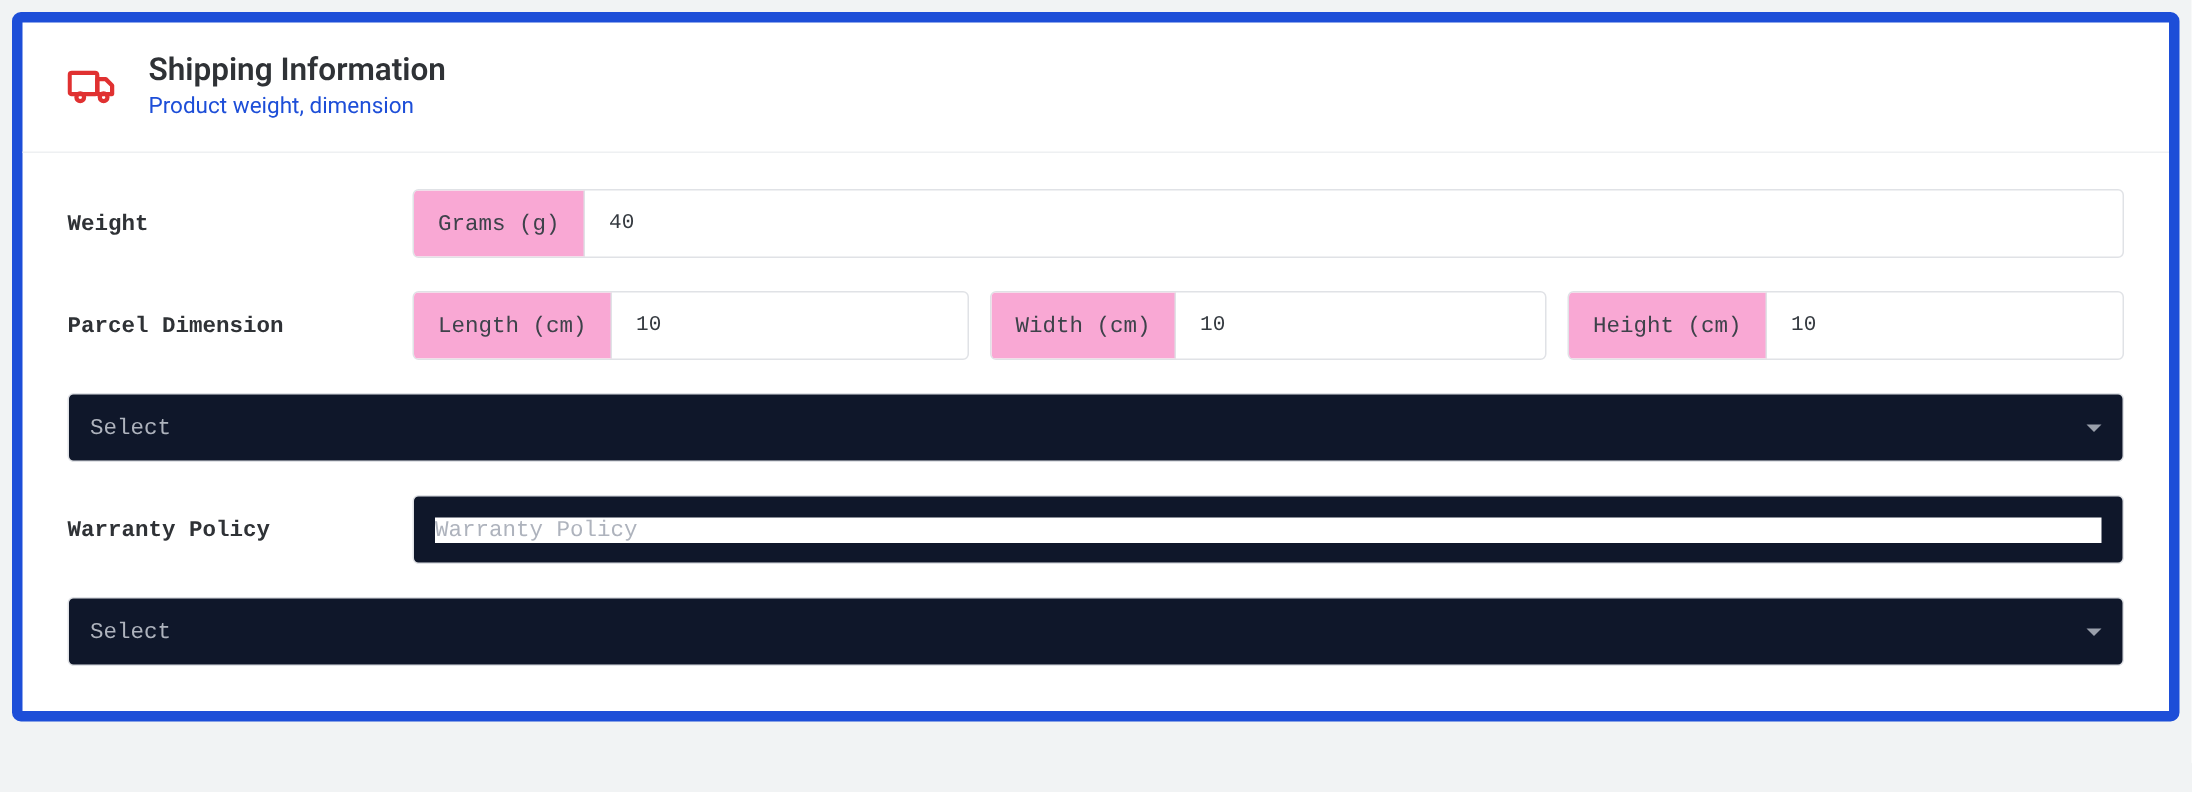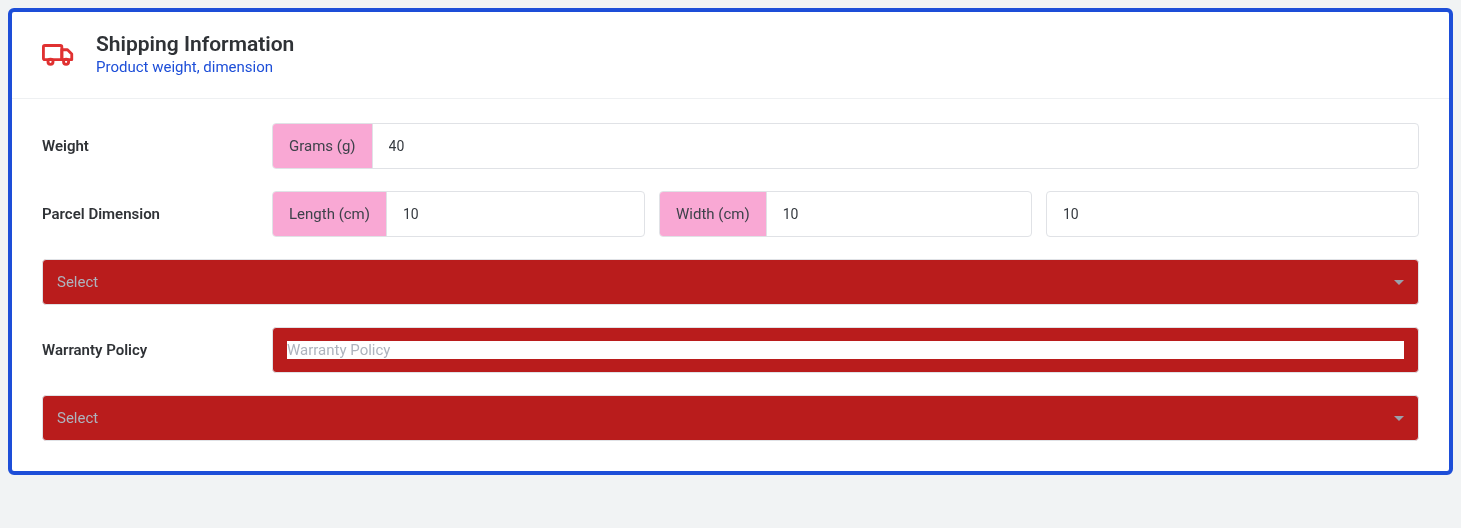--- a/index.html
+++ b/index.html
@@ -4,36 +4,36 @@
 <style>
   * { box-sizing: border-box; margin: 0; padding: 0; }
   body {
     background: #f1f3f4;
     font-family: -apple-system, BlinkMacSystemFont, "Segoe UI", Roboto, "Helvetica Neue", Arial, sans-serif;
     padding: 8px;
     color: #353a40;
   }
   .card {
     background: #fff;
-    border: 4px solid #1d4ed8;
+    border: 7px solid #1d4ed8;
     border-radius: 6px;
     width: 100%;
   }
   .card-header {
     display: flex;
     align-items: center;
     padding: 20px 30px 22px 30px;
     border-bottom: 1px solid #eef0f2;
     gap: 20px;
   }
   .header-icon { color: #e03131; display:flex; }
   .header-text { display:flex; flex-direction:column; gap:2px; }
   .header-title { font-size: 21px; font-weight: 600; color: #2f3236;}
   .header-subtitle { font-size: 15px; color: #1d4ed8; }
-  .card-body { padding: 24px 30px 30px 30px; }
+  .card-body { padding: 24px 30px 30px 30px; font-family: Liberation Mono, monospace; }
   .form-row {
     display: flex;
     align-items: center;
     margin-bottom: 22px;
   }
   .form-row:last-child { margin-bottom: 0; }
   .form-label {
     width: 230px;
     flex: 0 0 230px;
     font-size: 15px;
@@ -74,21 +74,21 @@
   .select-box, .text-input {
     display: flex;
     align-items: center;
     justify-content: space-between;
     flex: 1;
     height: 46px;
     border: 1px solid #e0e2e6;
     border-radius: 4px;
     padding: 0 14px;
     font-size: 15px;
-    background: #b91c1c;
+    background: #0f172a;
     cursor: pointer;
   }
   .select-box .placeholder, .text-input .placeholder { color: #aeb3bd; }
   .select-box .caret {
     width: 0; height: 0;
     border-left: 5px solid transparent;
     border-right: 5px solid transparent;
     border-top: 5px solid #9aa0ab;
   }
   .text-input input {
@@ -132,20 +132,21 @@
       <div class="form-controls">
         <div class="input-group">
           <div class="input-addon">Length (cm)</div>
           <input type="text" value="10" style="">
         </div>
         <div class="input-group">
           <div class="input-addon">Width (cm)</div>
           <input type="text" value="10" style="">
         </div>
         <div class="input-group">
+          <div class="input-addon">Height (cm)</div>
           <input type="text" value="10" style="">
         </div>
       </div>
     </div>
 
     <div class="form-row">
       <div class="form-controls">
         <div class="select-box">
           <span class="placeholder">Select</span>
           <span class="caret"></span>

